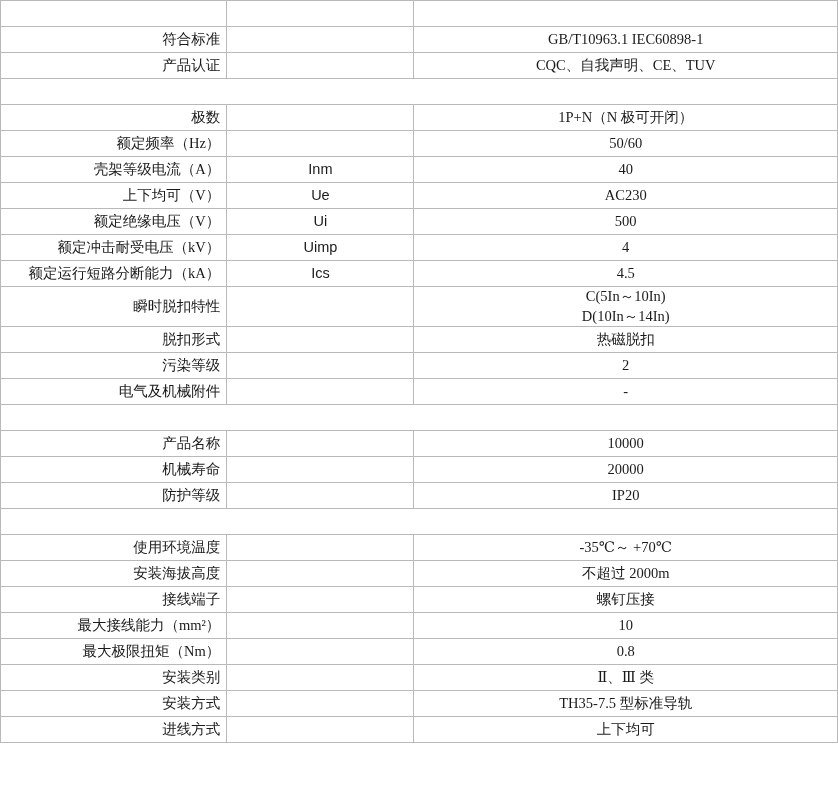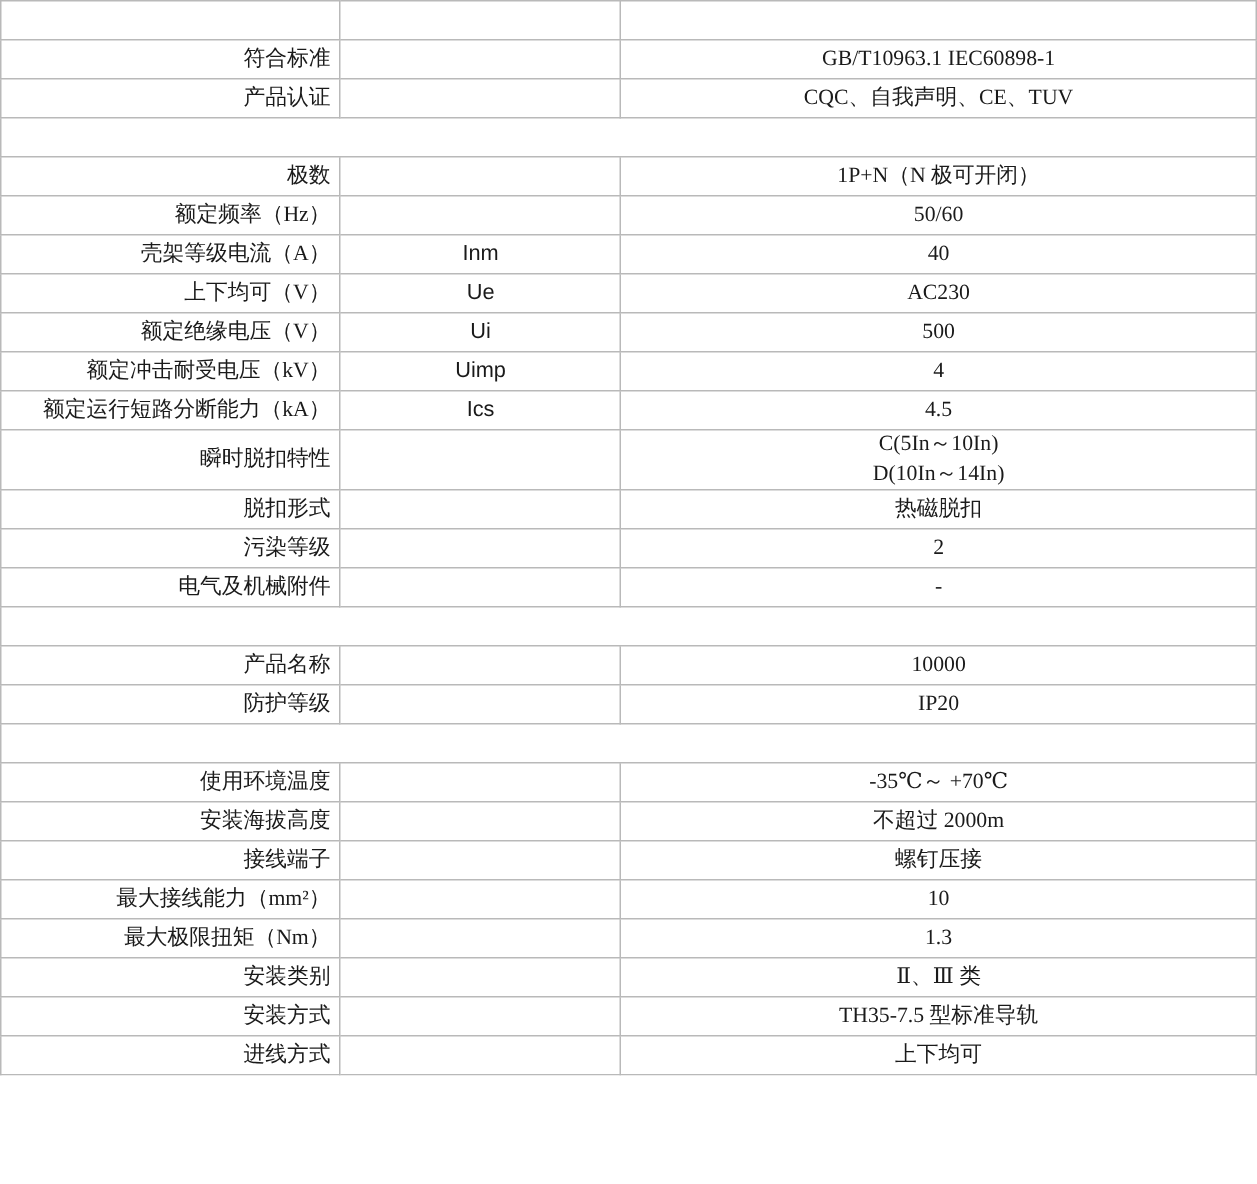--- a/index.html
+++ b/index.html
@@ -161,20 +161,25 @@
       </tr>
       <tr class="section">
         <td colspan="3">机械特性</td>
       </tr>
       <tr>
         <td class="label">产品名称</td>
         <td class="symbol">&nbsp;</td>
         <td class="value">10000</td>
       </tr>
       <tr>
+        <td class="label">机械寿命</td>
+        <td class="symbol">&nbsp;</td>
+        <td class="value">20000</td>
+      </tr>
+      <tr>
         <td class="label">防护等级</td>
         <td class="symbol">&nbsp;</td>
         <td class="value">IP20</td>
       </tr>
       <tr class="section">
         <td colspan="3">正常工作条件及安装特性</td>
       </tr>
       <tr>
         <td class="label">使用环境温度</td>
         <td class="symbol">&nbsp;</td>
@@ -191,21 +196,21 @@
         <td class="value">螺钉压接</td>
       </tr>
       <tr>
         <td class="label">最大接线能力（mm²）</td>
         <td class="symbol">&nbsp;</td>
         <td class="value">10</td>
       </tr>
       <tr>
         <td class="label">最大极限扭矩（Nm）</td>
         <td class="symbol">&nbsp;</td>
-        <td class="value">1.3</td>
+        <td class="value">0.8</td>
       </tr>
       <tr>
         <td class="label">安装类别</td>
         <td class="symbol">&nbsp;</td>
         <td class="value">Ⅱ、Ⅲ 类</td>
       </tr>
       <tr>
         <td class="label">安装方式</td>
         <td class="symbol">&nbsp;</td>
         <td class="value">TH35-7.5 型标准导轨</td>

